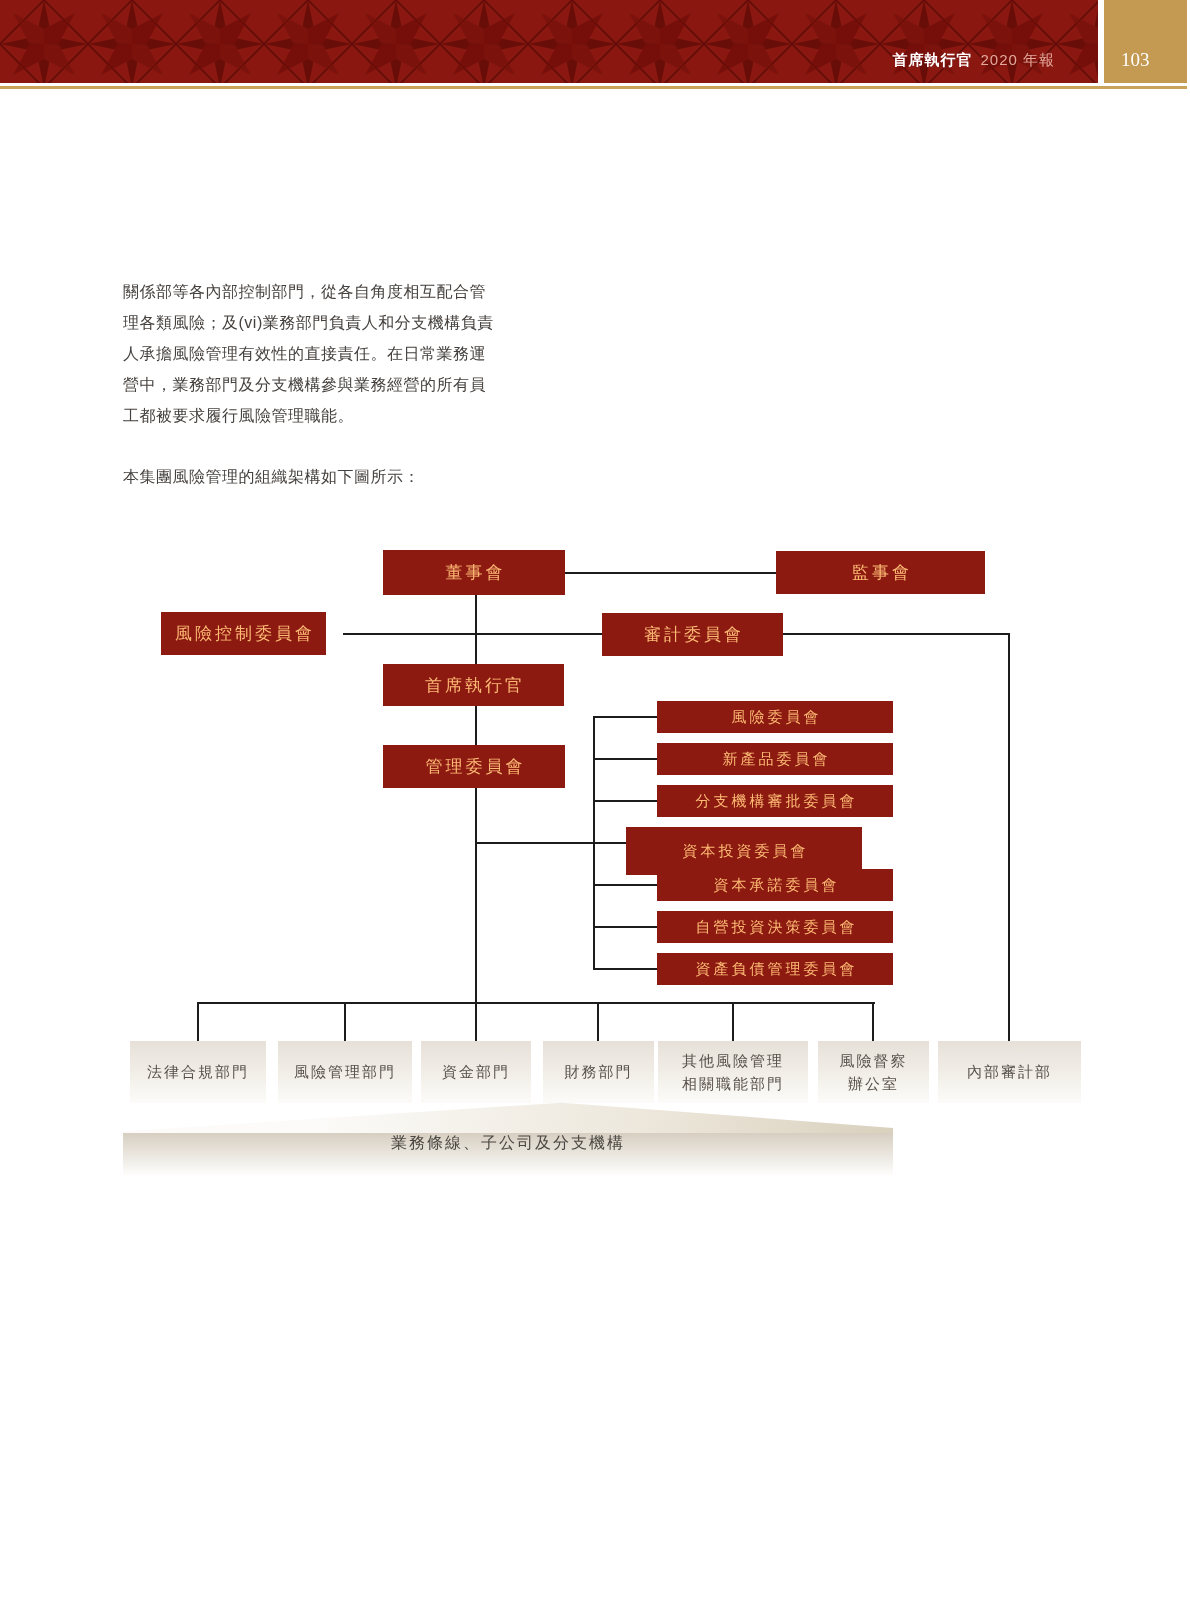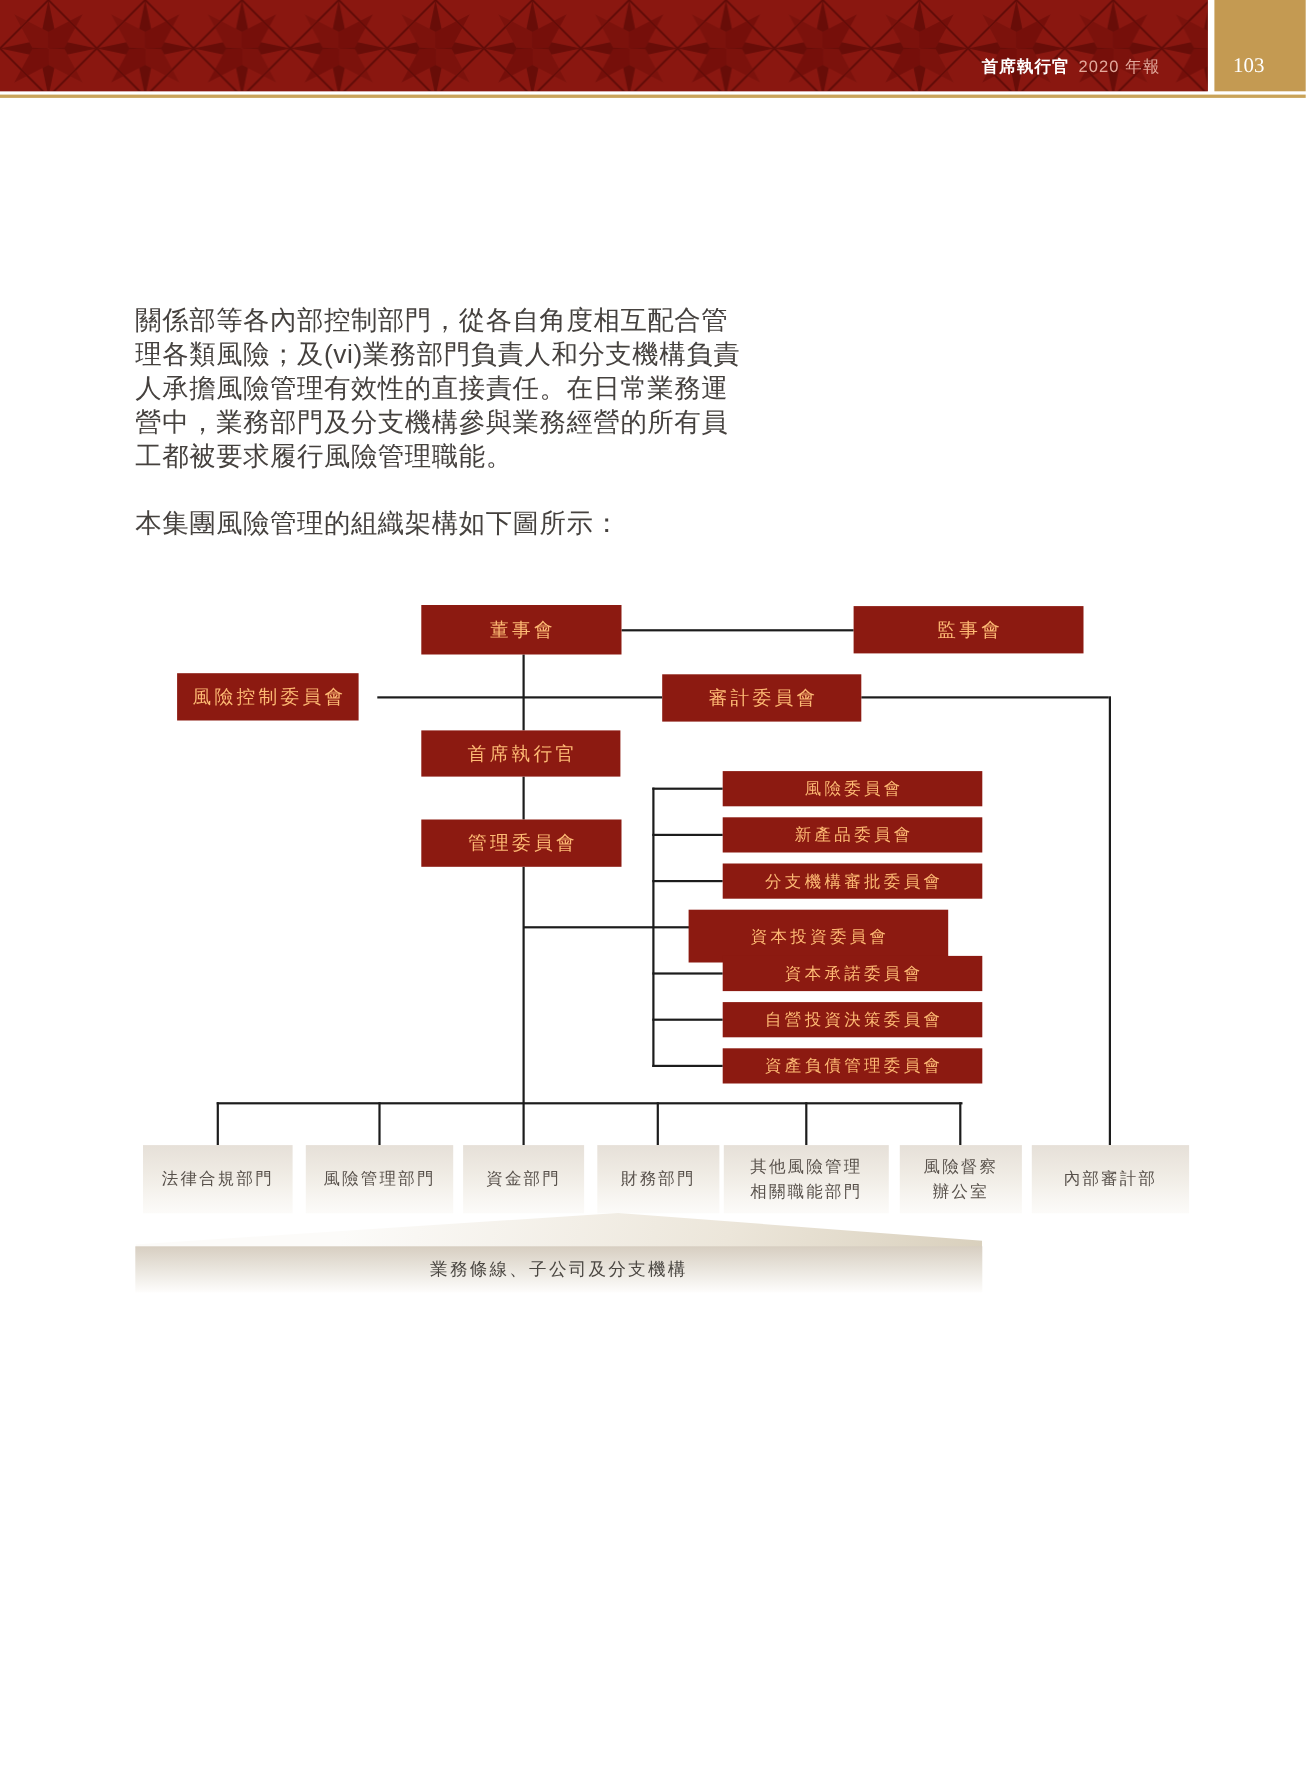--- a/index.html
+++ b/index.html
@@ -17,21 +17,21 @@
   .brand{color:#ffffff;font-weight:bold;}
   .report-year{color:#e2a89b;font-weight:normal;margin-left:8px;}
   .gold-box{
     position:absolute;left:1104px;top:0;width:83px;height:83px;background:#c49a52;
     display:flex;align-items:flex-end;justify-content:flex-start;
     padding:0 0 12px 17px;box-sizing:border-box;
     font-family:"Liberation Serif",serif;font-size:19px;color:#ffffff;
   }
   .gold-line{position:absolute;left:0;top:86px;width:1187px;height:3px;background:#c9a359;}
   
-  .para{position:absolute;left:123px;color:#45413e;font-size:24px;line-height:31px;letter-spacing:0.5px;}
+  .para{position:absolute;left:123px;color:#45413e;font-size:16px;line-height:31px;letter-spacing:0.5px;}
   .para div{white-space:nowrap;}
   
   .node{
     position:absolute;background:#8c1a11;color:#fdba74;
     display:flex;align-items:center;justify-content:center;
     letter-spacing:3px;padding-left:3px;box-sizing:border-box;white-space:nowrap;
   }
   .node.big{font-size:17px;}
   .node.committee{font-size:15px;}
   .cline{position:absolute;background:#1c1c1c;}
@@ -43,21 +43,21 @@
     text-align:center;white-space:nowrap;box-sizing:border-box;
   }
   .wedge{
     position:absolute;left:123px;top:1100px;width:770px;height:34px;
     background:linear-gradient(105deg,#fcfbf9 25%,#ece6da 70%,#d9d0bd 100%);
     clip-path:polygon(0% 92%,57% 8%,100% 82%,100% 100%,0% 100%);
   }
   .banner{
     position:absolute;left:123px;top:1133px;width:770px;height:42px;
     background:linear-gradient(180deg,#d7cec1 0%,#e6e1d8 40%,#f5f3ef 78%,#fefdfc 100%);
-    display:flex;align-items:center;justify-content:center;
+    display:flex;justify-content:center;
     color:#4b4742;font-size:16px;letter-spacing:2px;white-space:nowrap;
   }
 </style>
 </head>
 <body>
 
 <div class="page">
 
   <div class="band">
     <svg width="1098" height="83" aria-hidden="true">

